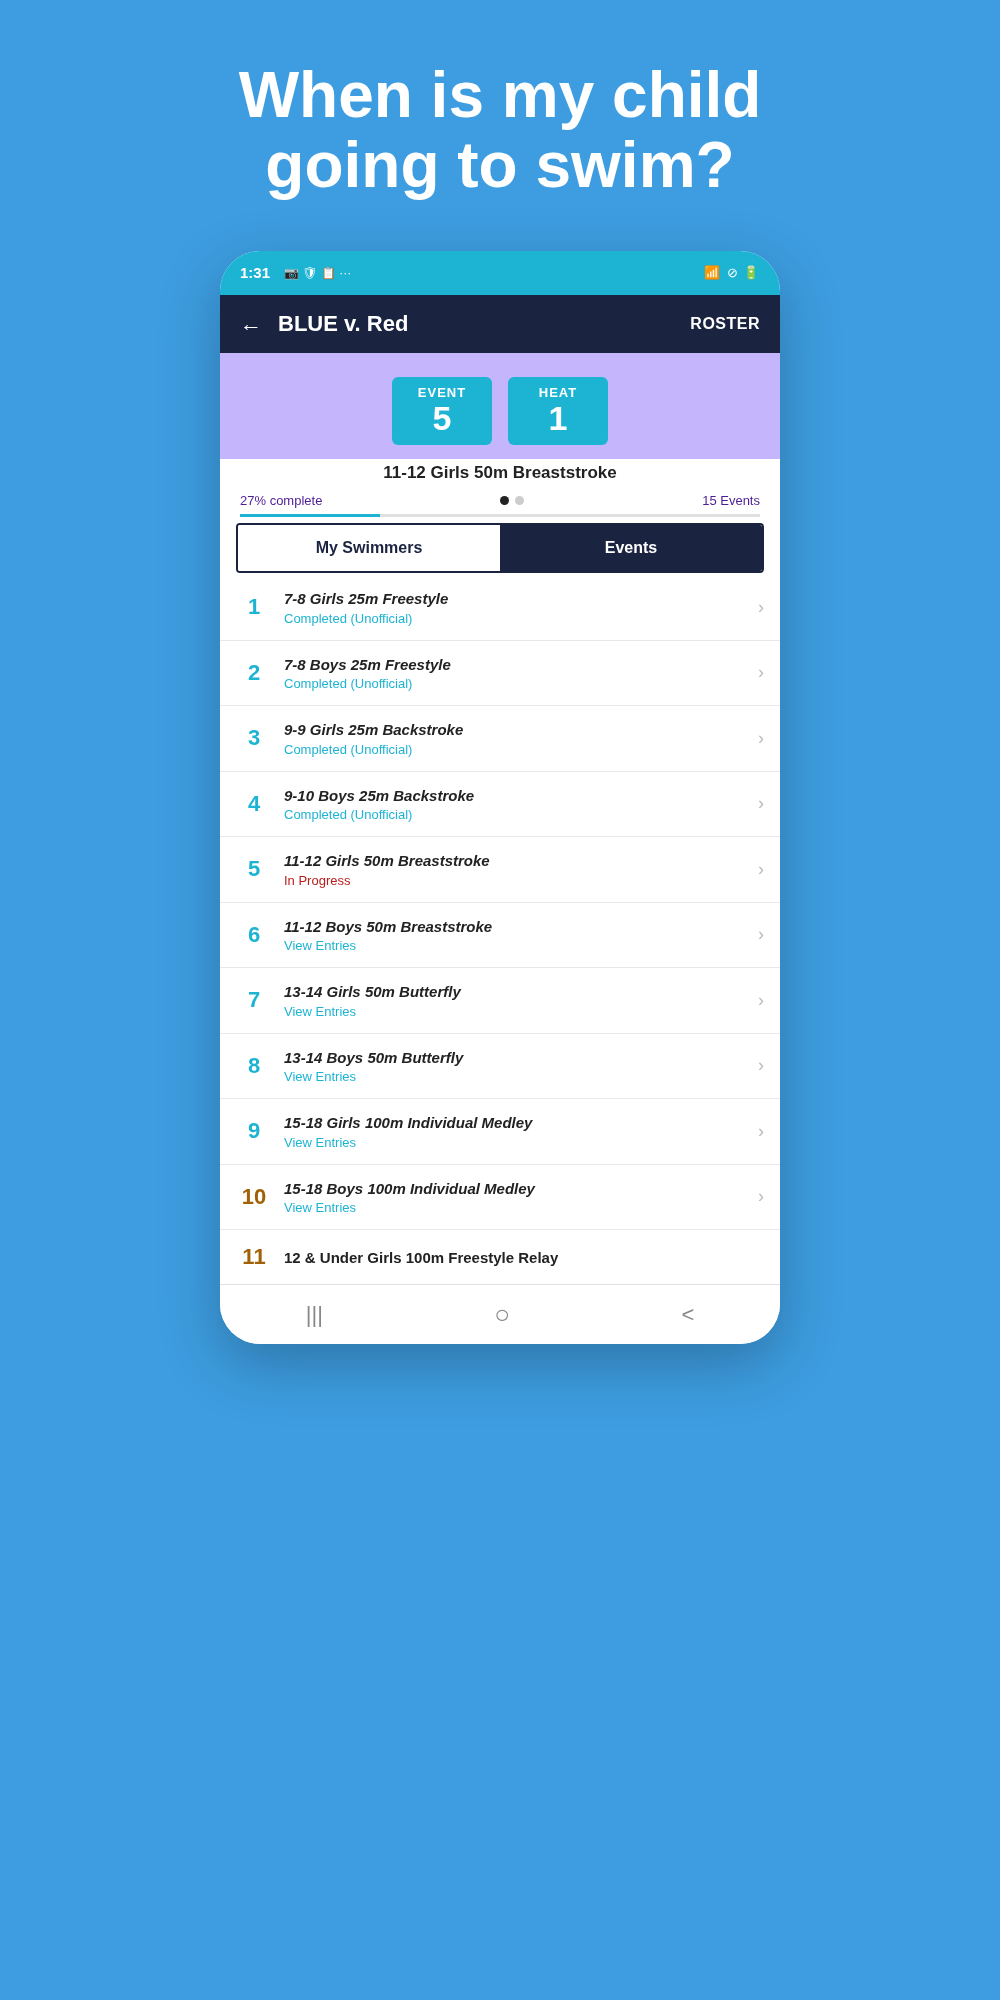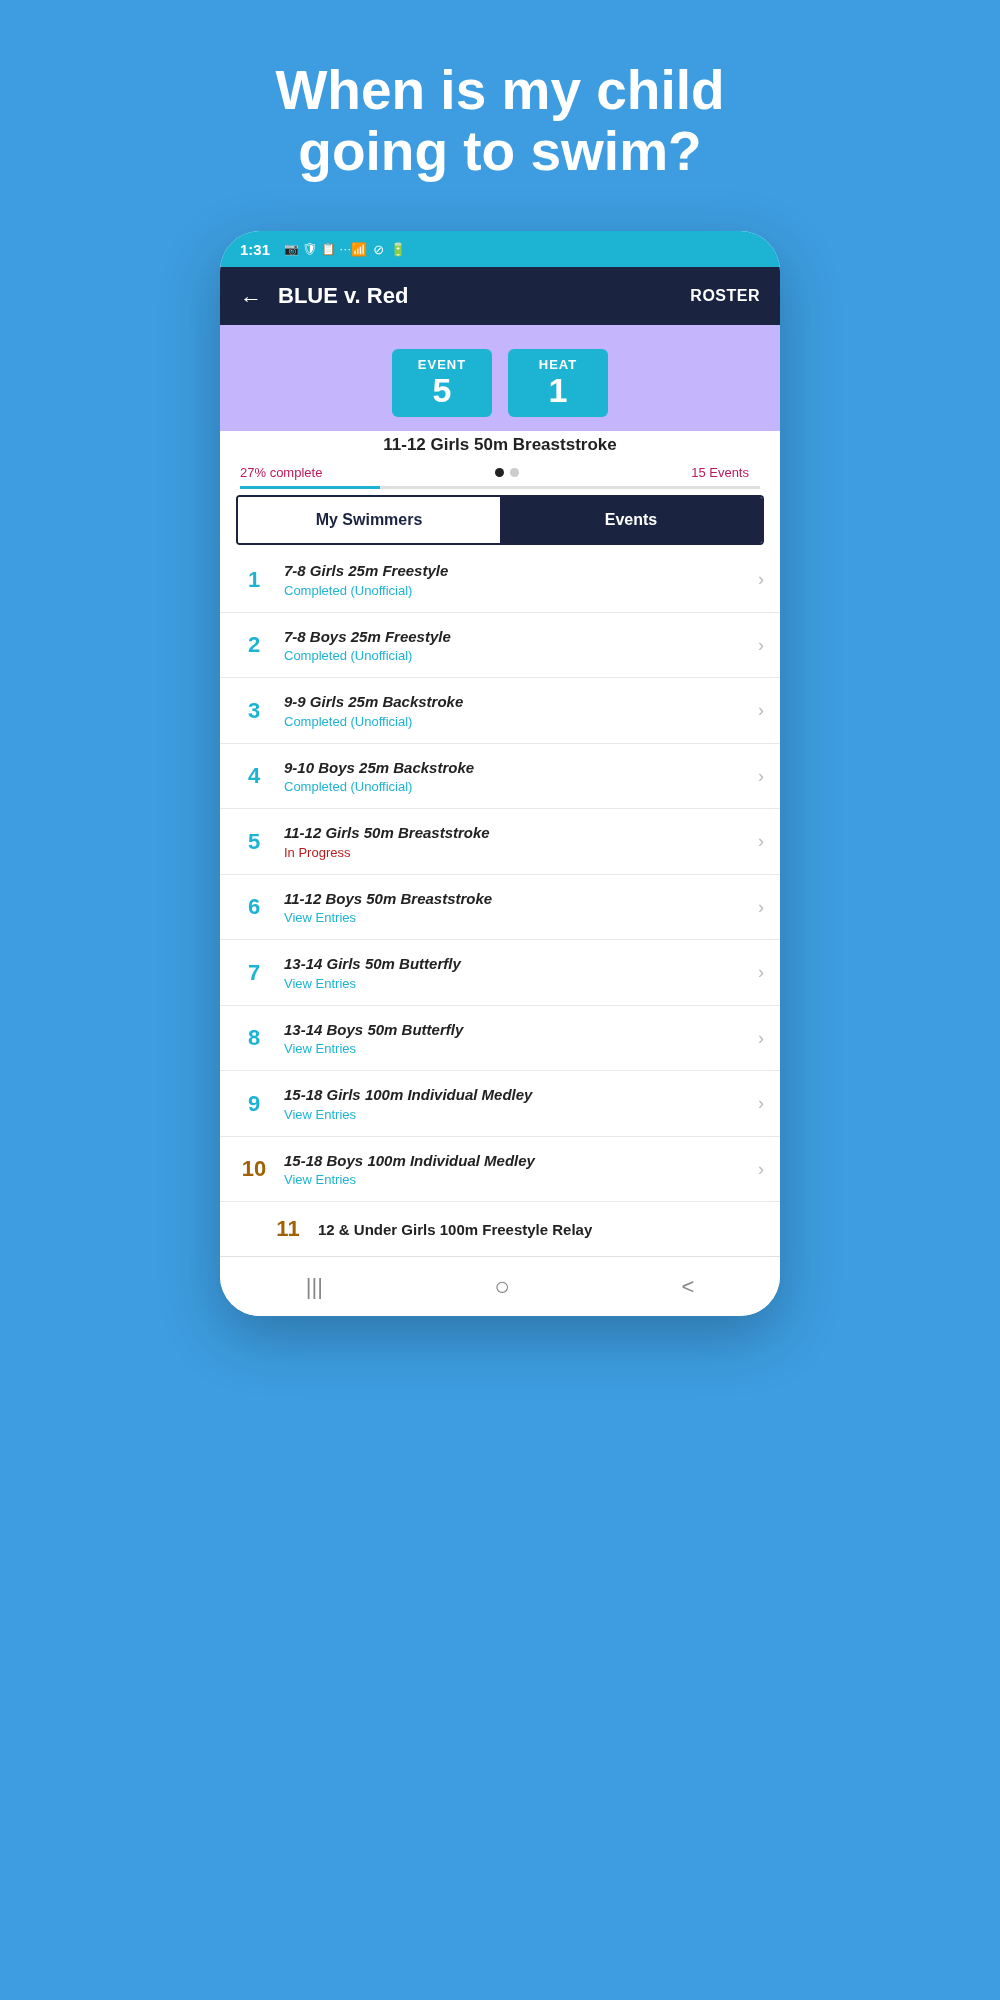--- a/index.html
+++ b/index.html
@@ -10,44 +10,44 @@
       background-color: #3d9de0;
       font-family: 'Arial', sans-serif;
       overflow: hidden;
       display: flex;
       flex-direction: column;
       align-items: center;
     }
 
     .hero-text {
       color: white;
-      font-size: 55px;
+      font-size: 64px;
       font-weight: 900;
       text-align: center;
       line-height: 1.1;
       padding: 60px 60px 50px 60px;
     }
 
     .phone-container {
       width: 560px;
       background: white;
       border-radius: 40px;
       overflow: hidden;
       box-shadow: 0 20px 60px rgba(0,0,0,0.25);
       flex-shrink: 0;
     }
 
     
     .status-bar {
       background: #1db4d4;
       display: flex;
-      justify-content: flex-start;
+      justify-content: space-between;
       align-items: center;
       padding: 12px 20px;
-      height: 36px;
+      height: 44px;
     }
 
     .status-icons {
       display: flex;
       align-items: center;
       gap: 6px;
       color: white;
       font-size: 13px;
     }
 
@@ -127,24 +127,24 @@
       color: #222;
       padding: 4px 20px 10px 20px;
       background: white;
     }
 
     
     .progress-row {
       display: flex;
       align-items: center;
       justify-content: space-between;
-      padding: 0 31px 6px 20px;
+      padding: 0 20px 6px 20px;
       background: white;
       font-size: 13px;
-      color: #be185d;
+      color: #4c1d95;
     }
 
     .progress-bar-container {
       display: flex;
       align-items: center;
       gap: 6px;
     }
 
     .dot {
       width: 9px;
@@ -404,21 +404,21 @@
       </div>
       <div class="event-item">
         <span class="event-number event-number-dark">10</span>
         <div class="event-info">
           <div class="event-name">15-18 Boys 100m Individual Medley</div>
           <div class="event-status status-view">View Entries</div>
         </div>
         <span class="chevron">›</span>
       </div>
       <div class="partial-event">
-        <span class="event-number event-number-dark" style="margin-right: 12px; width: 36px; text-align: center; flex-shrink: 0; margin-left: 34px;">11</span>
+        <span class="event-number event-number-dark" style="margin-right: 12px; width: 36px; text-align: center; flex-shrink: 0;">11</span>
         <span class="partial-event-text">12 &amp; Under Girls 100m Freestyle Relay</span>
       </div>
     </div>
 
   <div class="bottom-nav">
     <span class="bottom-nav-icon">|||</span>
     <span class="bottom-nav-icon" style="font-size:26px;">○</span>
     <span class="bottom-nav-icon">&lt;</span>
   </div>
 

